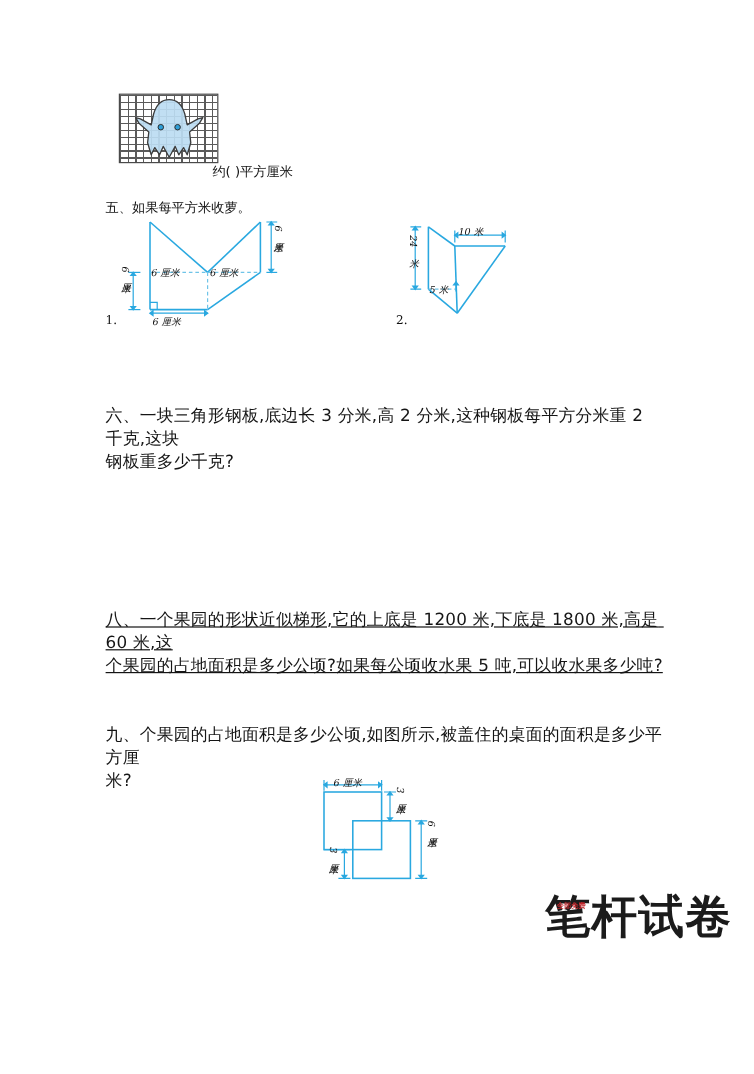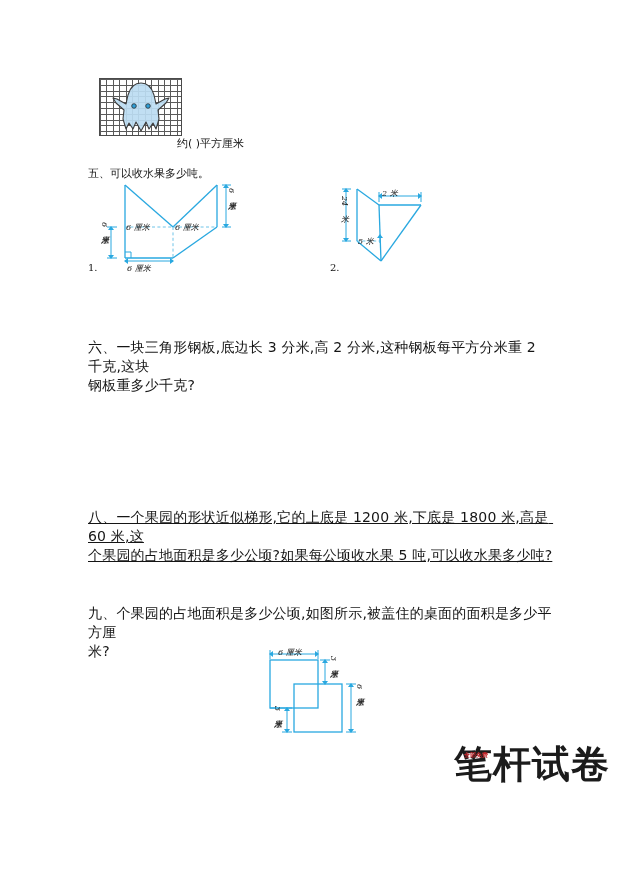--- a/index.html
+++ b/index.html
@@ -107,21 +107,21 @@
                  L53,44 L56,50 L59,40 L58,31 L66,24 L69,19 L65,20 L56,25
                  L54,16 C52,9 48,4 41,4 Z" fill="#bcdcf2" fill-opacity="0.92" stroke="#3c3c3c" stroke-width="1.1" stroke-linejoin="round"></path>
         <circle cx="34" cy="27" r="2.3" fill="#2f9fd8" stroke="#2b2b2b" stroke-width="0.8"></circle>
         <circle cx="48" cy="27" r="2.3" fill="#2f9fd8" stroke="#2b2b2b" stroke-width="0.8"></circle>
       </g>
     </svg>
   </div>
 
   <div class="approx" style="left:177px;top:136px;">约(      )平方厘米</div>
 
-  <div class="sec-head" style="left:88px;top:165px;">五、可以收水果多少吨。</div>
+  <div class="sec-head" style="left:88px;top:165px;">五、如果每平方米收萝。</div>
 
   <div class="fig" style="left:95px;top:183px;width:155px;height:82px;">
     <svg width="155" height="82" viewBox="0 0 155 82" xmlns="http://www.w3.org/2000/svg">
       <g stroke="#29a8e0" fill="none" stroke-width="1.3">
 
         <line x1="30" y1="2" x2="30" y2="75"></line>
 
         <line x1="30" y1="2" x2="78" y2="44"></line>
         <line x1="78" y1="44" x2="122" y2="2"></line>
 
@@ -209,21 +209,21 @@
 
       <g stroke="#29a8e0" stroke-width="1" fill="none">
         <line x1="45" y1="52" x2="45" y2="60"></line>
         <polyline points="42,55 45,51 48,55" fill="#29a8e0" stroke="none"></polyline>
       </g>
     </svg>
   </div>
 
   <div class="dimtext vert" style="left:338px;top:196px;">24 米</div>
 
-  <div class="dimtext" style="left:382px;top:188px;">2 米</div>
+  <div class="dimtext" style="left:382px;top:188px;">10 米</div>
 
   <div class="dimtext" style="left:358px;top:236px;">5 米</div>
 
   <div class="smalllabel" style="left:330px;top:262px;">2.</div>
 
   <div class="qtext" style="left:88px;top:338px;width:460px;">六、一块三角形钢板,底边长 3 分米,高 2 分米,这种钢板每平方分米重 2 千克,这块
 钢板重多少千克?</div>
 
 
   <div class="qtext" style="left:88px;top:508px;width:470px;text-decoration:underline;">八、一个果园的形状近似梯形,它的上底是 1200 米,下底是 1800 米,高是 60 米,这

